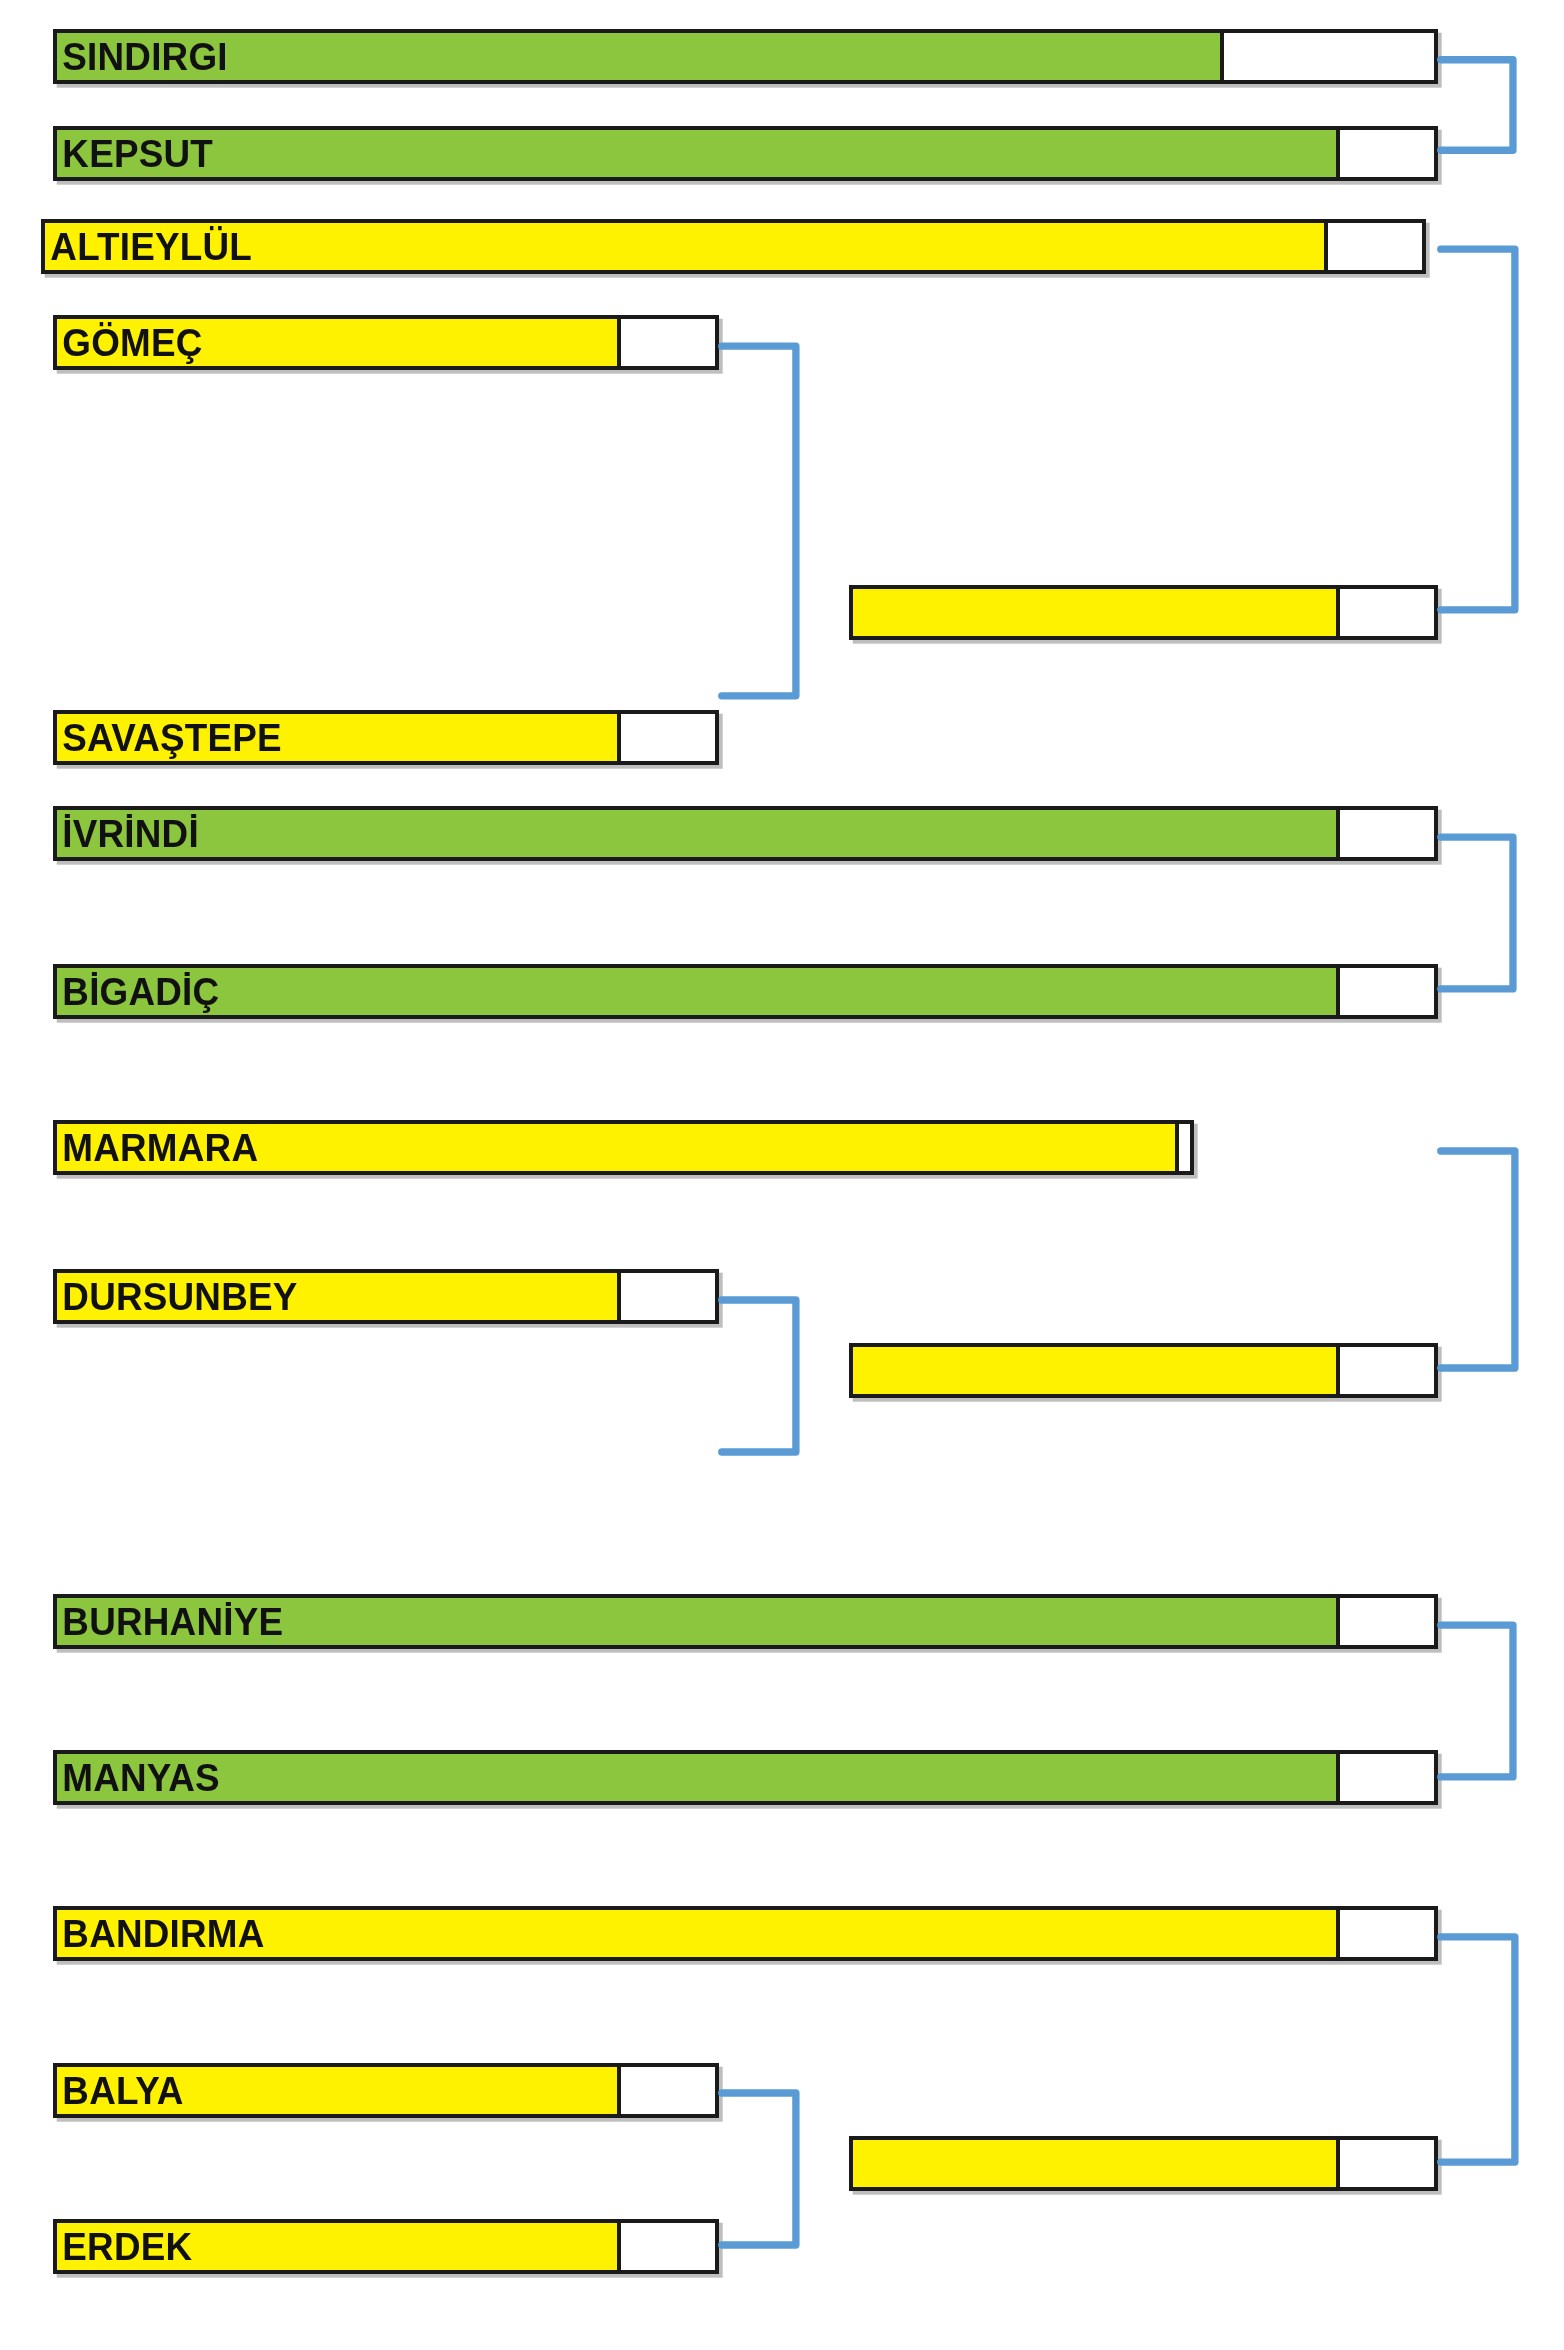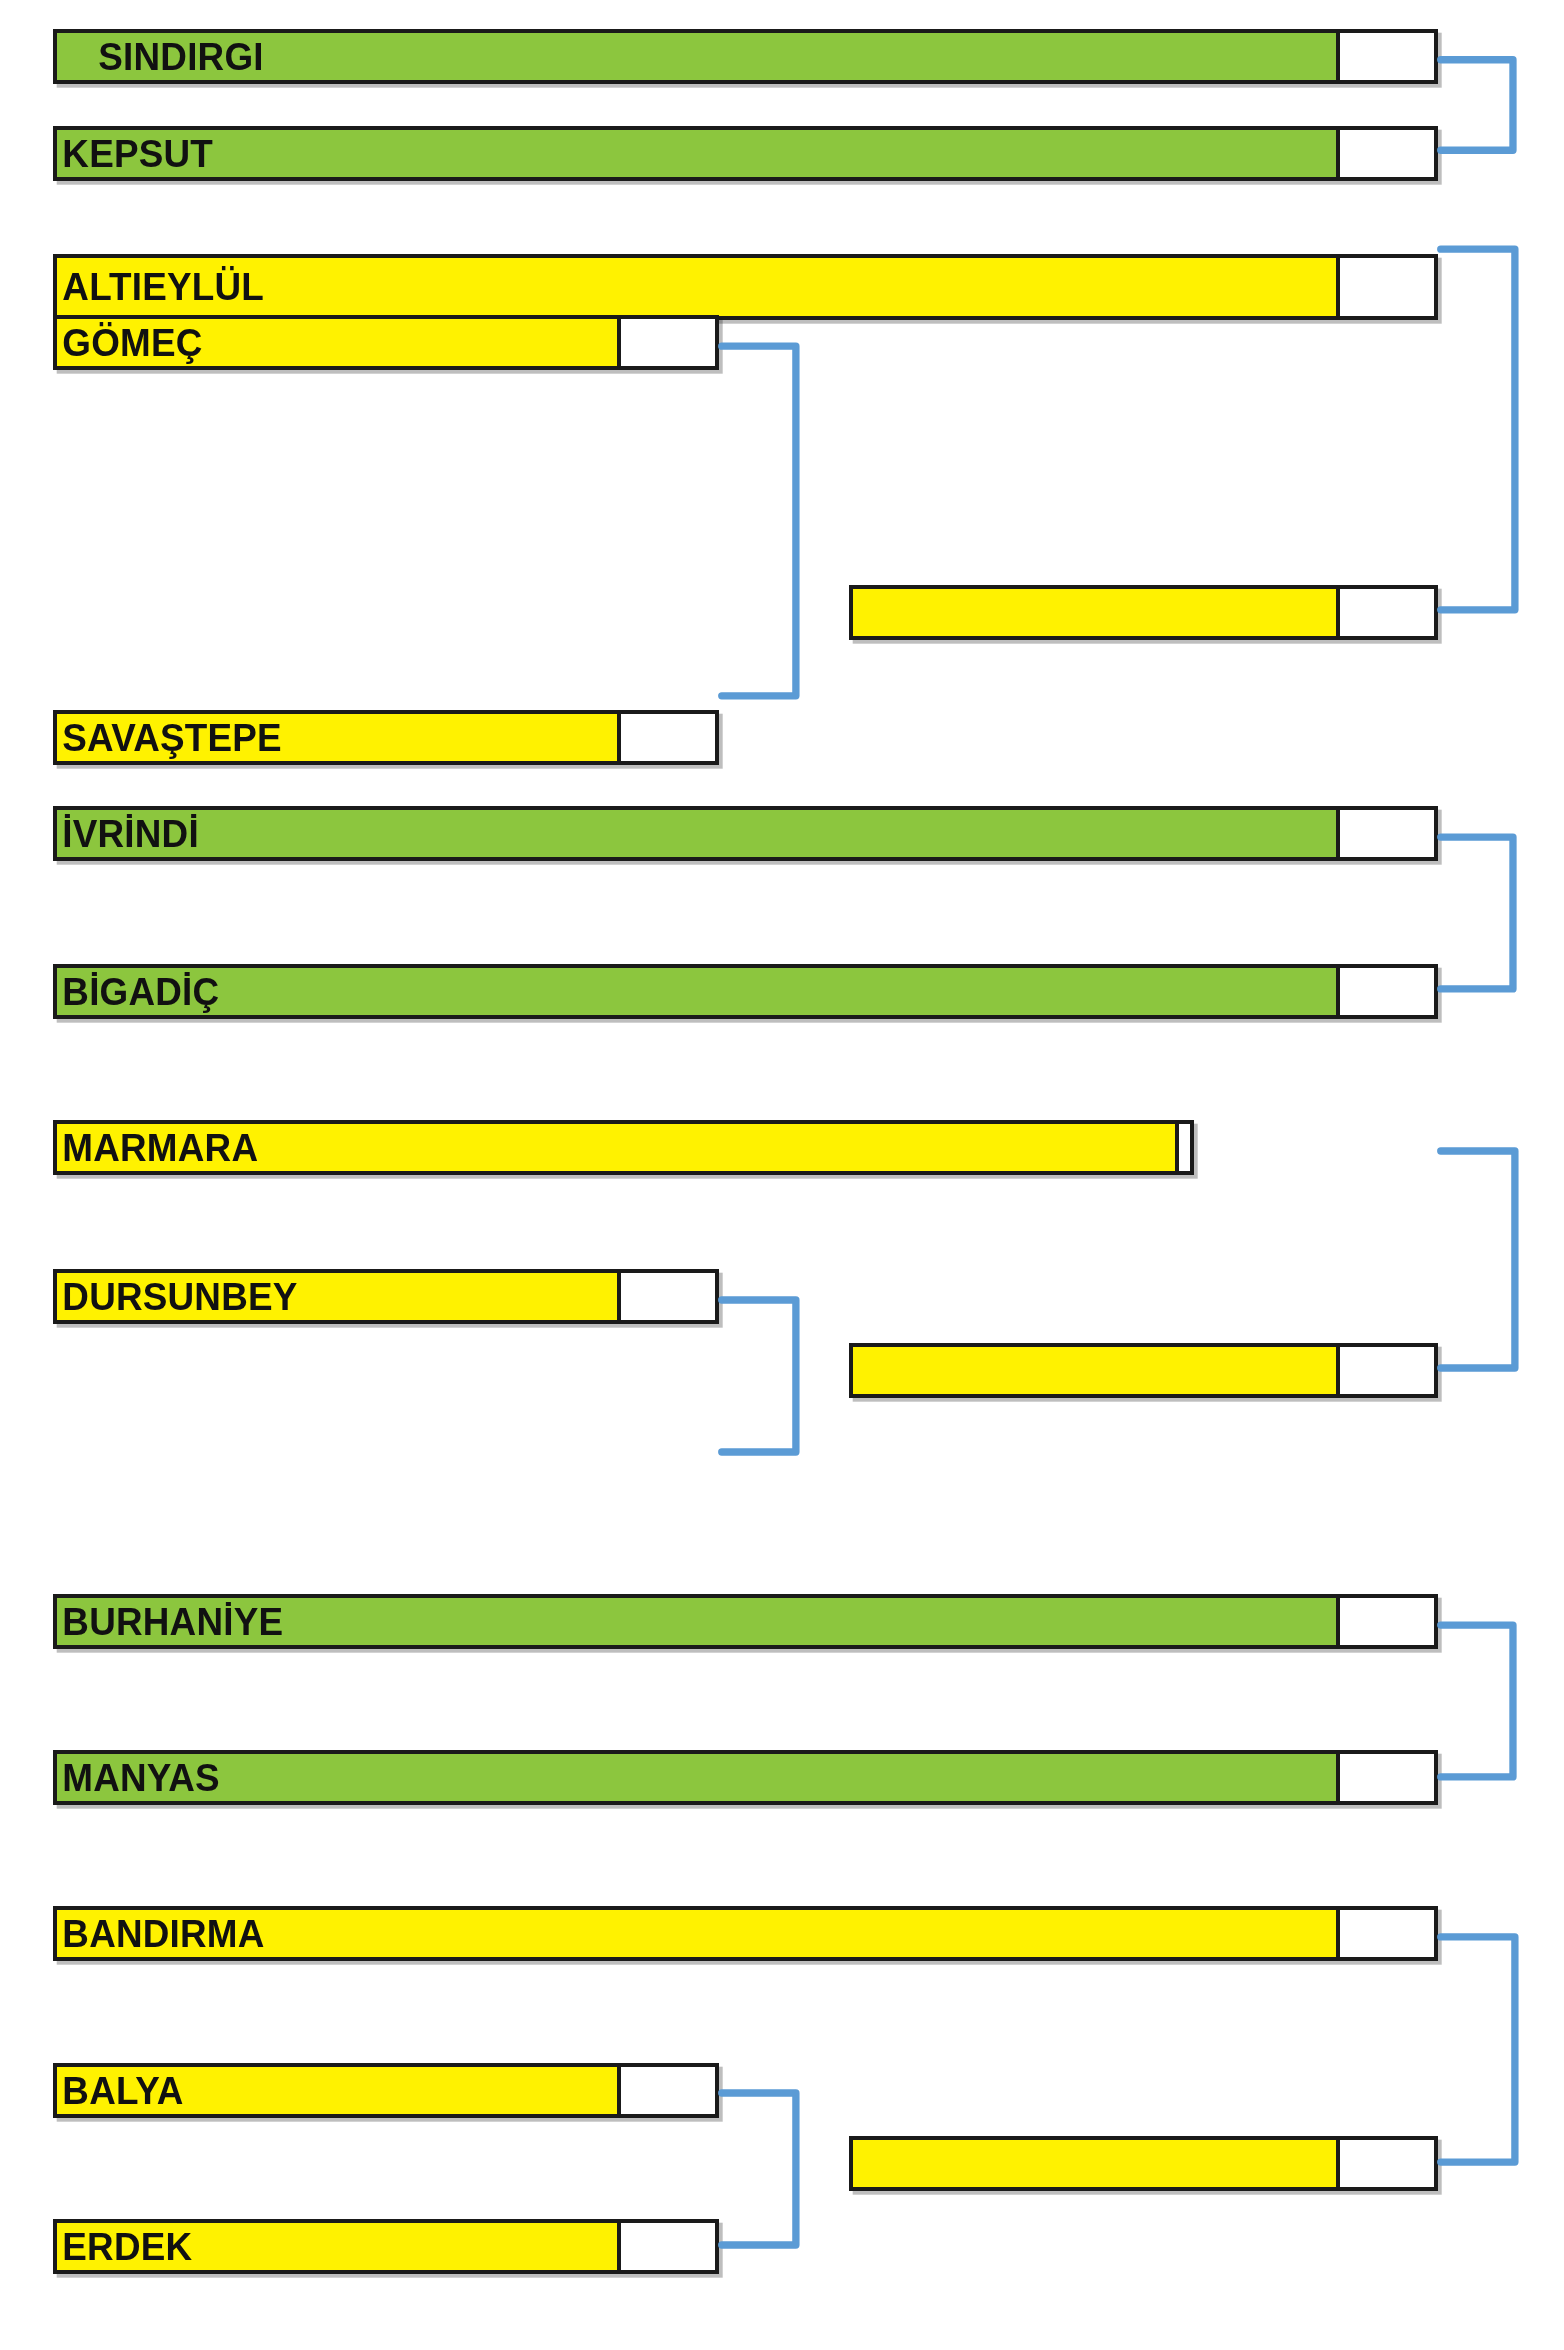--- a/index.html
+++ b/index.html
@@ -62,40 +62,40 @@
     display: block;
     overflow: visible;
   }
 </style>
 </head>
 <body>
 
 <div id="canvas">
 
   <div class="bar" style="left:53px; top:29px; width:1385px; height:55px;">
-    <div class="fill green" style="width:1283px;padding-left:36px;">
+    <div class="fill green" style="width:1167px;">
       <span class="label">SINDIRGI</span>
     </div>
     <div class="tail"></div>
   </div>
 
   <div class="bar" style="left:53px; top:126px; width:1385px; height:55px;">
     <div class="fill green" style="width:1283px;">
       <span class="label">KEPSUT</span>
     </div>
     <div class="tail"></div>
   </div>
 
   <div class="bracket" style="left:1438px; top:57px; width:96px; height:96px;">
     <svg width="96" height="96" viewBox="0 0 105 105">
       <path d="M 3 3 L 82 3 L 82 102 L 3 102" fill="none" stroke="#5B9BD5" stroke-width="8" stroke-linecap="round" stroke-linejoin="round"></path>
     </svg>
   </div>
 
-  <div class="bar" style="left:53px; top:219px; width:1385px; height:66px;margin-top:35px;">
+  <div class="bar" style="left:41px; top:219px; width:1385px; height:55px;">
     <div class="fill yellow" style="width:1283px;">
       <span class="label">ALTIEYLÜL</span>
     </div>
     <div class="tail"></div>
   </div>
 
   <div class="bar" style="left:53px; top:315px; width:666px; height:55px;">
     <div class="fill yellow" style="width:564px;">
       <span class="label">GÖMEÇ</span>
     </div>

